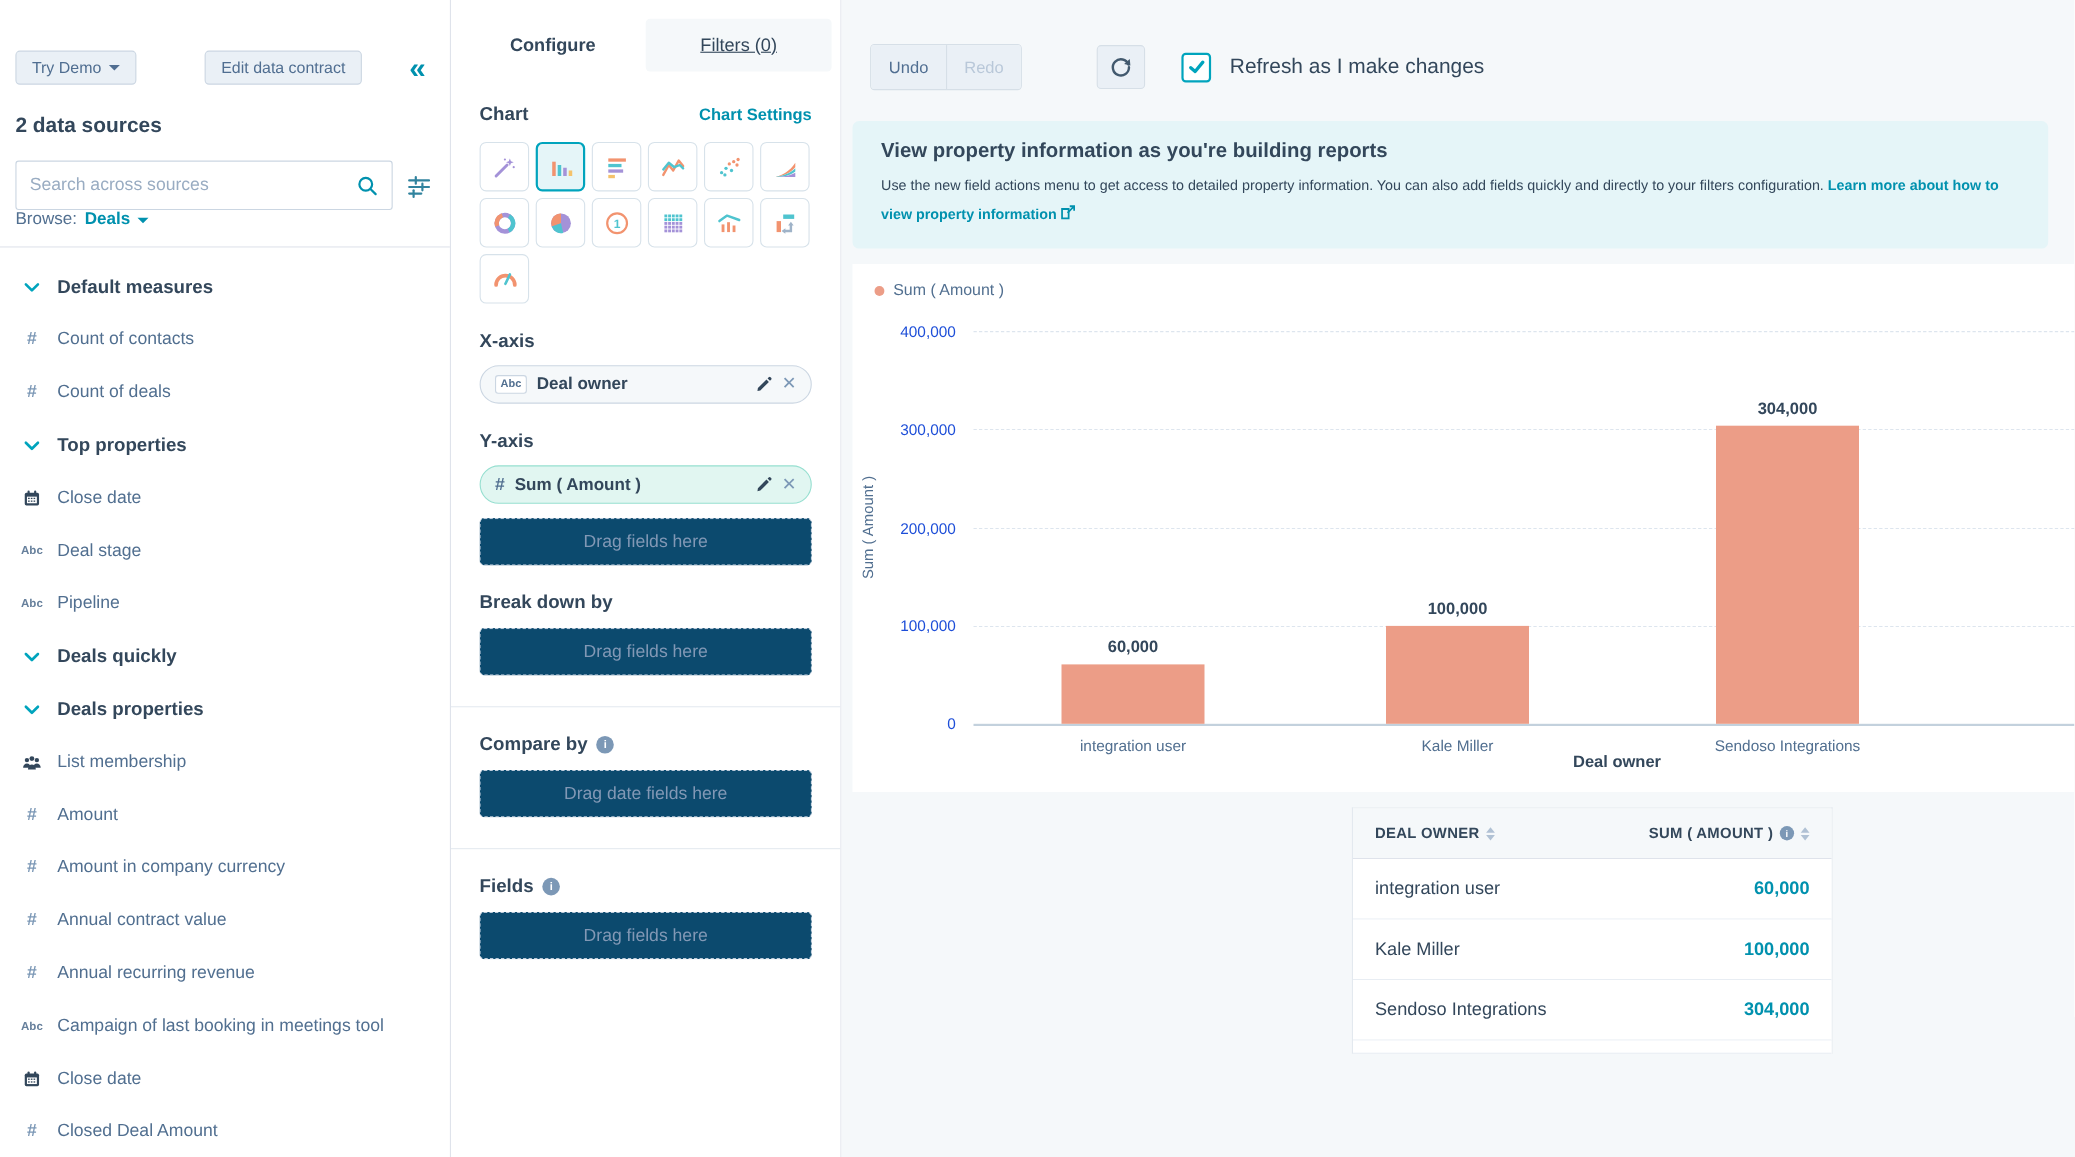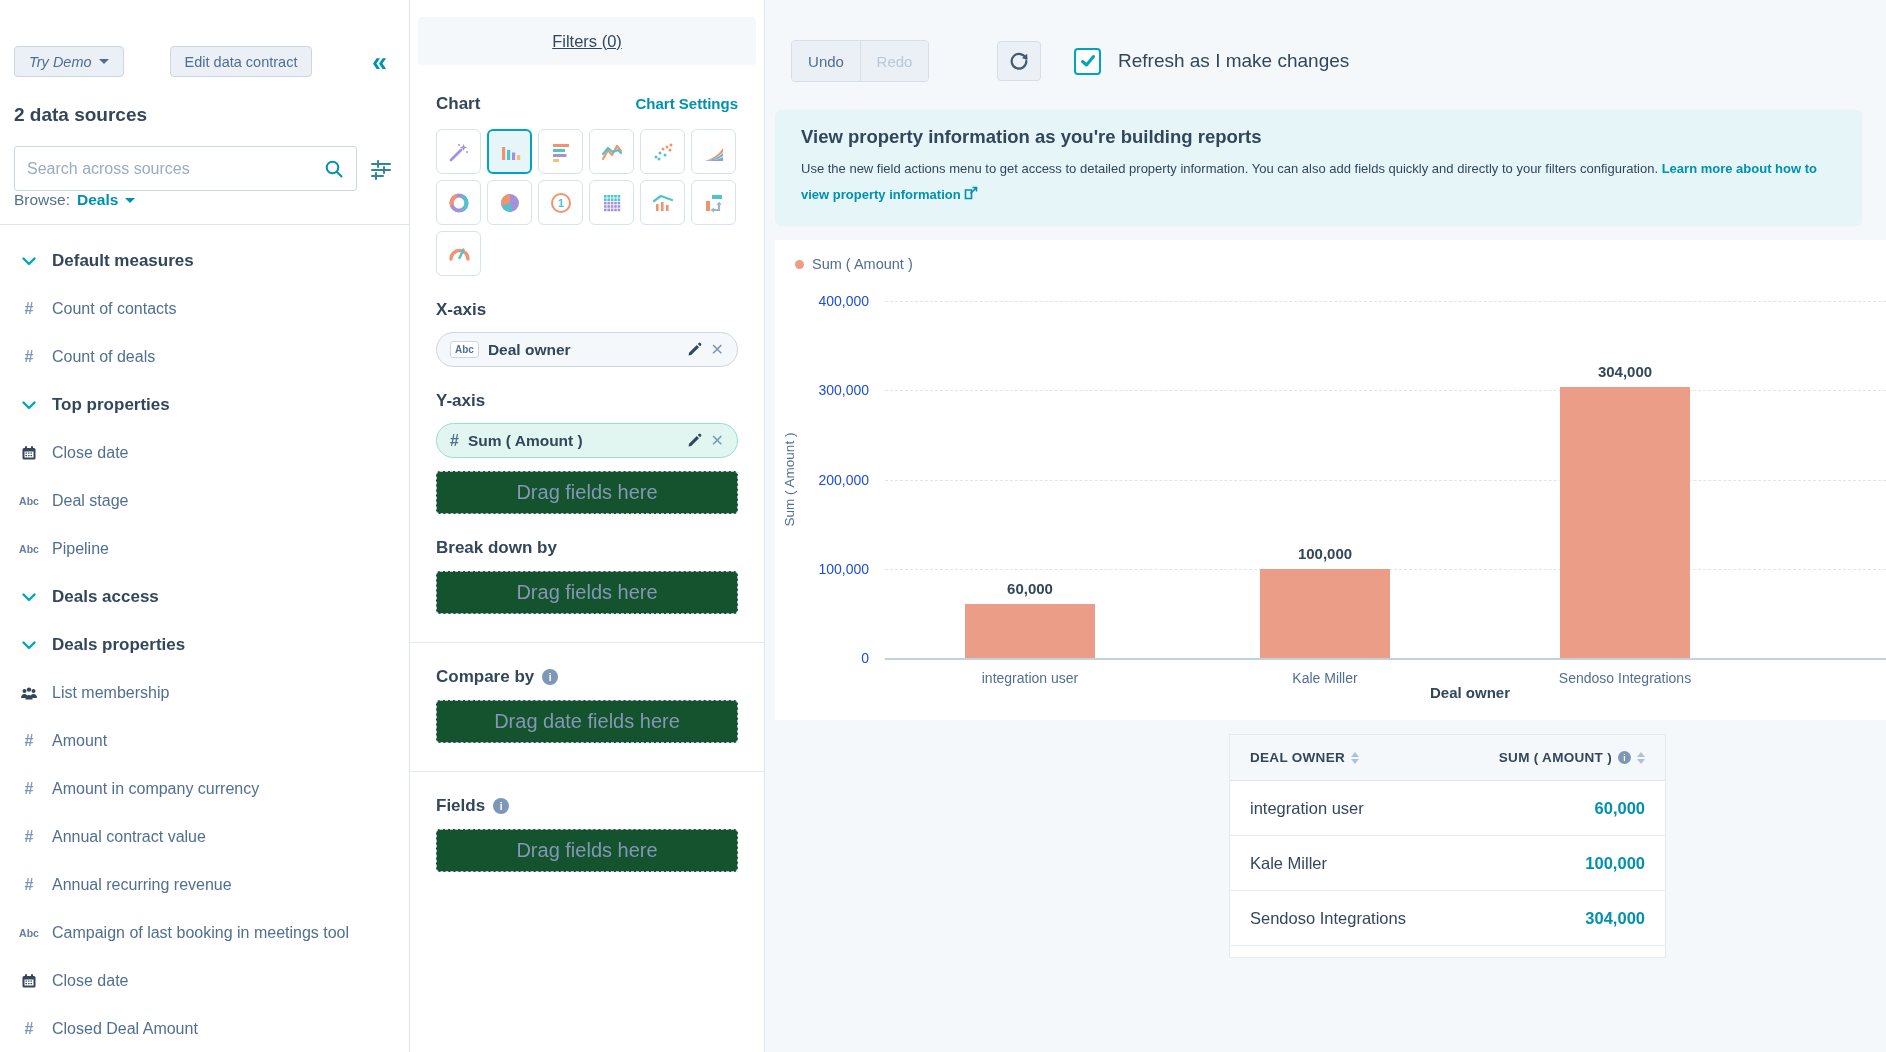--- a/index.html
+++ b/index.html
@@ -5,21 +5,21 @@
   * { margin:0; padding:0; box-sizing:border-box; }
   html,body { width:1886px; height:1052px; overflow:hidden; background:#fff;
     font-family:"Liberation Sans", sans-serif; color:#33475b; }
   .app { display:flex; width:1886px; height:1052px; }
 
   
   .sidebar { width:410px; min-width:410px; background:#fff; border-right:1px solid #dfe3eb; padding:0 16px 0 14px; position:relative; }
   .sb-top { margin-top:46px; display:flex; align-items:center; gap:10px; }
   .btn { background:#eaf0f6; border:1px solid #cbd6e2; border-radius:4px; color:#506e91;
     font-size:14.5px; padding:0 14px; height:31px; display:inline-flex; align-items:center; gap:7px; cursor:pointer; font-family:inherit; }
-  .btn.demo { margin-right:36px;font-style:italic; }
+  .btn.demo { margin-right:52px; }
   .caret-down { width:0; height:0; border-left:5px solid transparent; border-right:5px solid transparent; border-top:5px solid #506e91; display:inline-block; }
   .collapse-ic { margin-left:auto; color:#0091ae; font-size:27px; line-height:20px; cursor:pointer; font-weight:bold; padding-right:6px; }
   .sb-title { font-size:19px; font-weight:bold; color:#33475b; margin-top:27px; }
   .search-row { margin-top:20px; display:flex; align-items:center; gap:12px; }
   .search-box { flex:1; height:45px; border:1px solid #cbd6e2; border-radius:3px; display:flex; align-items:center; padding:0 12px; background:#fff; }
   .search-box input { border:none; outline:none; flex:1; font-size:16px; color:#33475b; font-family:inherit; }
   .search-box input::placeholder { color:#99acc2; }
   .browse-row { font-size:15.5px; color:#516f90; display:flex; align-items:center; gap:7px; }
   .browse-link { color:#0091ae; font-weight:bold; cursor:pointer; }
   .caret-teal { width:0; height:0; border-left:5px solid transparent; border-right:5px solid transparent; border-top:5px solid #0091ae; }
@@ -50,21 +50,21 @@
   .pill { margin-top:12px; height:35px; border-radius:18px; display:flex; align-items:center; gap:9px; padding:0 13px;
     border:1px solid #cbd6e2; background:#f5f8fa; }
   .pill.green { background:#e1f6f1; border-color:#96dfd0; }
   .pill .p-label { font-size:15.5px; font-weight:bold; color:#33475b; flex:1; }
   .abc-tag { font-size:10px; font-weight:bold; color:#516f90; border:1px solid #cbd6e2; border-radius:3px;
     background:#fff; padding:2px 4px; }
   .pill .p-hash { color:#516f90; font-weight:bold; font-size:16px; }
   .pencil { cursor:pointer; display:flex; }
   .p-close { color:#7c98b6; font-size:16px; cursor:pointer; line-height:1; }
   .dropzone { margin-top:13px; height:43px; border:1.5px dashed #bccbdb; border-radius:4px;
-    display:flex; align-items:center; justify-content:center; font-size:20px; color:#8298b5; background:#14532d; }
+    display:flex; align-items:center; justify-content:center; font-size:16px; color:#8298b5; background:#0c4a6e; }
   .cfg-divider { border:none; border-top:1px solid #e5eaf0; margin:28px -26px 0 -26px; }
   .info-dot { width:16px; height:16px; border-radius:50%; background:#7c98b6; color:#fff; font-size:10px; font-weight:bold;
     display:inline-flex; align-items:center; justify-content:center; font-style:normal; }
   .info-dot.small { width:13px; height:13px; font-size:8.5px; }
 
   
   .canvas { flex:1; background:#f5f8fa; padding-left:10px; position:relative; overflow:hidden; }
   .toolbar { margin-top:40px; display:flex; align-items:center;padding-left:16px; }
   .btn-group { display:flex; border:1px solid #d6dfe7; border-radius:4px; overflow:hidden; }
   .btn-group button { background:#eaf0f6; border:none; font-size:15px; color:#506e91; width:68px; height:40px; cursor:pointer; font-family:inherit; }
@@ -212,21 +212,21 @@
             <span class="fi-abc">Abc</span>
           </span>
           <span>Pipeline</span>
         </div>
         <div class="sb-row section">
           <span class="ic">
             <svg width="14" height="9" viewBox="0 0 14 9">
               <polyline points="1.5,1.5 7,7 12.5,1.5" fill="none" stroke="#00a4bd" stroke-width="2.4" stroke-linecap="round" stroke-linejoin="round"></polyline>
             </svg>
           </span>
-          <span>Deals access</span>
+          <span>Deals quickly</span>
         </div>
         <div class="sb-row section">
           <span class="ic">
             <svg width="14" height="9" viewBox="0 0 14 9">
               <polyline points="1.5,1.5 7,7 12.5,1.5" fill="none" stroke="#00a4bd" stroke-width="2.4" stroke-linecap="round" stroke-linejoin="round"></polyline>
             </svg>
           </span>
           <span>Deals properties</span>
         </div>
         <div class="sb-row field">
@@ -295,20 +295,21 @@
           <span class="ic">
             <span class="fi-hash">#</span>
           </span>
           <span>Closed Deal Amount</span>
         </div>
       </div>
   </aside>
 
   <section class="config">
     <div class="cfg-tabs">
+      <div class="cfg-tab active">Configure</div>
       <div class="cfg-tab inactive">Filters (0)</div>
     </div>
     <div class="cfg-body">
       <div class="chart-head">
         <h3>Chart</h3>
         <a class="link-teal">Chart Settings</a>
       </div>
       <div class="ct-grid" id="chart-type-grid">
           <div class="ct-cell">
             <svg width="24" height="24" viewBox="0 0 24 24">

